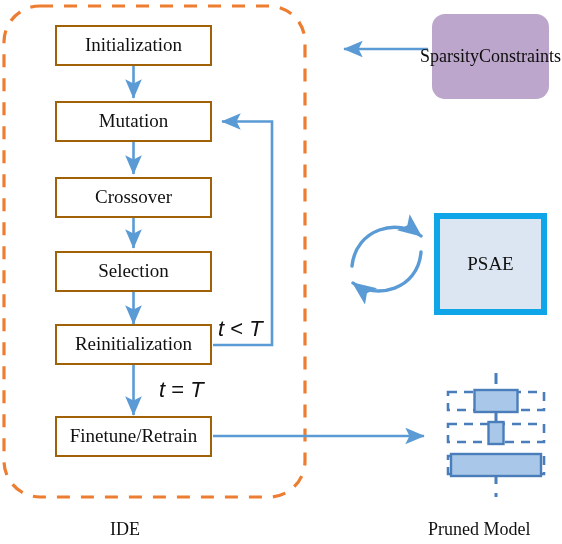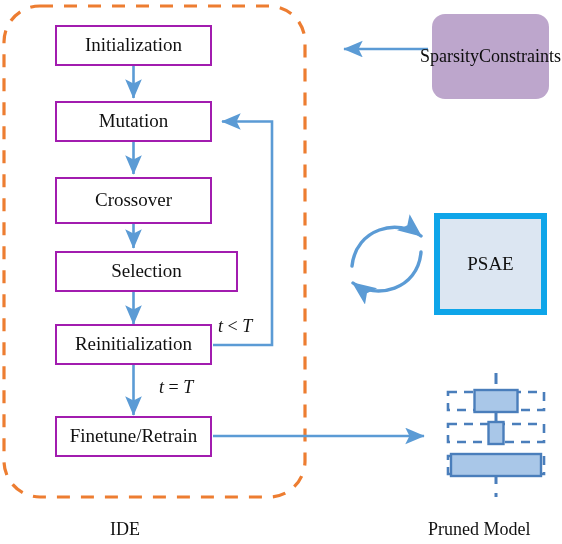--- a/index.html
+++ b/index.html
@@ -31,42 +31,42 @@
     position: absolute;
     box-sizing: border-box;
     display: flex;
     align-items: center;
     justify-content: center;
     text-align: center;
     color: #111111;
     font-family: "Liberation Serif", "DejaVu Serif", serif;
   }
   .flow-box {
-    border: 2px solid #a21caf;
+    border: 2px solid #a16207;
     background: #ffffff;
     font-size: 19px;
     line-height: 1.1;
   }
   .sparsity-box {
     background: #BDA6CC;
     border-radius: 13px;
     font-size: 18px;
     line-height: 1.25;
     color: #0d0d0d;
   }
   .psae-box {
     background: #DCE6F2;
     border: 6px solid #0ea5e9;
     font-size: 19px;
   }
   .edge-label {
     position: absolute;
-    font-family: Liberation Serif, serif;
+    font-family: Liberation Sans, sans-serif;
     font-style: italic;
-    font-size: 18px;
+    font-size: 22px;
     color: #111111;
     white-space: nowrap;
   }
   .caption {
     position: absolute;
     font-family: "Liberation Serif", "DejaVu Serif", serif;
     font-size: 18px;
     color: #111111;
     text-align: left;
     white-space: nowrap;
@@ -125,25 +125,25 @@
   </svg>
 
   <div class="node flow-box" style="left:55px; top:25px; width:157px; height:41px;">
     <span>Initialization</span>
   </div>
 
   <div class="node flow-box" style="left:55px; top:101px; width:157px; height:41px;align-items:center;">
     <span>Mutation</span>
   </div>
 
-  <div class="node flow-box" style="left:55px; top:177px; width:157px; height:47px;">
+  <div class="node flow-box" style="left:55px; top:177px; width:157px; height:41px;">
     <span>Crossover</span>
   </div>
 
-  <div class="node flow-box" style="left:55px; top:251px; width:183px; height:41px;">
+  <div class="node flow-box" style="left:55px; top:251px; width:157px; height:41px;">
     <span>Selection</span>
   </div>
 
   <div class="node flow-box" style="left:55px; top:416px; width:157px; height:41px;">
     <span>Finetune/Retrain</span>
   </div>
 
   <div class="node flow-box" style="left:55px; top:324px; width:157px; height:41px;">
     <span>Reinitialization</span>
   </div>

